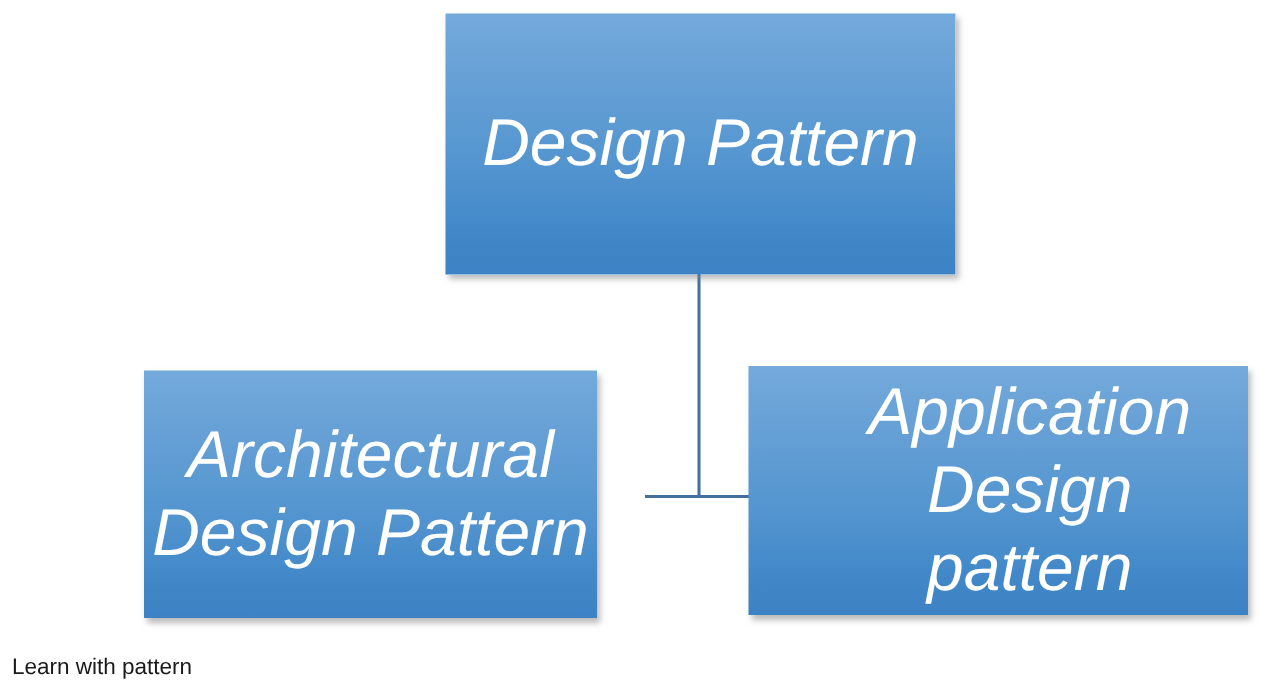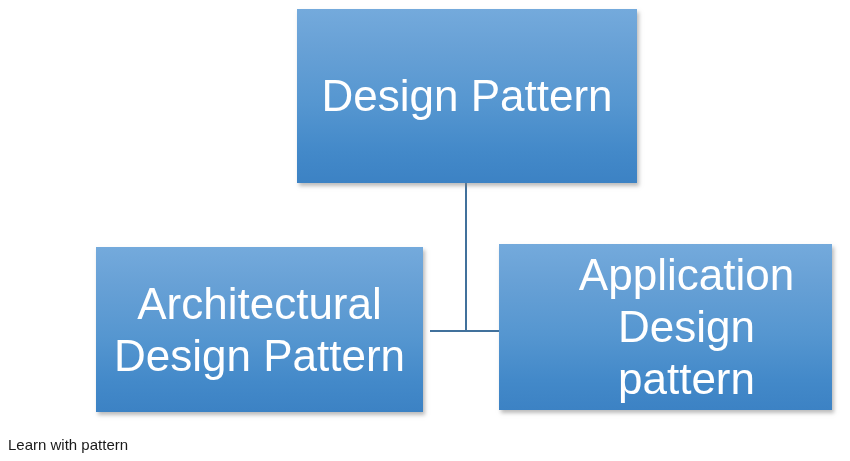--- a/index.html
+++ b/index.html
@@ -42,20 +42,21 @@
   
   .node {
     position: absolute;
     box-sizing: border-box;
     background: linear-gradient(to bottom, #74aadc 0%, #68a1d6 22%, #5596d0 55%, #4389c9 82%, #3c82c4 100%);
     box-shadow: 2px 3px 4px rgba(130,130,130,0.55);
     display: flex;
     align-items: center;
     justify-content: center;
     text-align: center;
+    font-style: italic;
   }
   .node-label {
     color: #ffffff;
     font-family: "Liberation Sans", sans-serif;
     font-weight: 400;
     font-size: 44px;
     line-height: 1.18;
     letter-spacing: 0px;
     white-space: pre-line;
     padding: 0 4px;
@@ -63,21 +64,21 @@
 
   #node-root {
     left: 297px;
     top: 9px;
     width: 340px;
     height: 174px;
   }
   #node-architectural {
     left: 96px;
     top: 247px;
-    width: 327px;
+    width: 302px;
     height: 165px;
   }
   #node-application {
     left: 499px;
     top: 244px;
     width: 333px;
     height: 166px;
     padding-left: 42px;
   }
 

